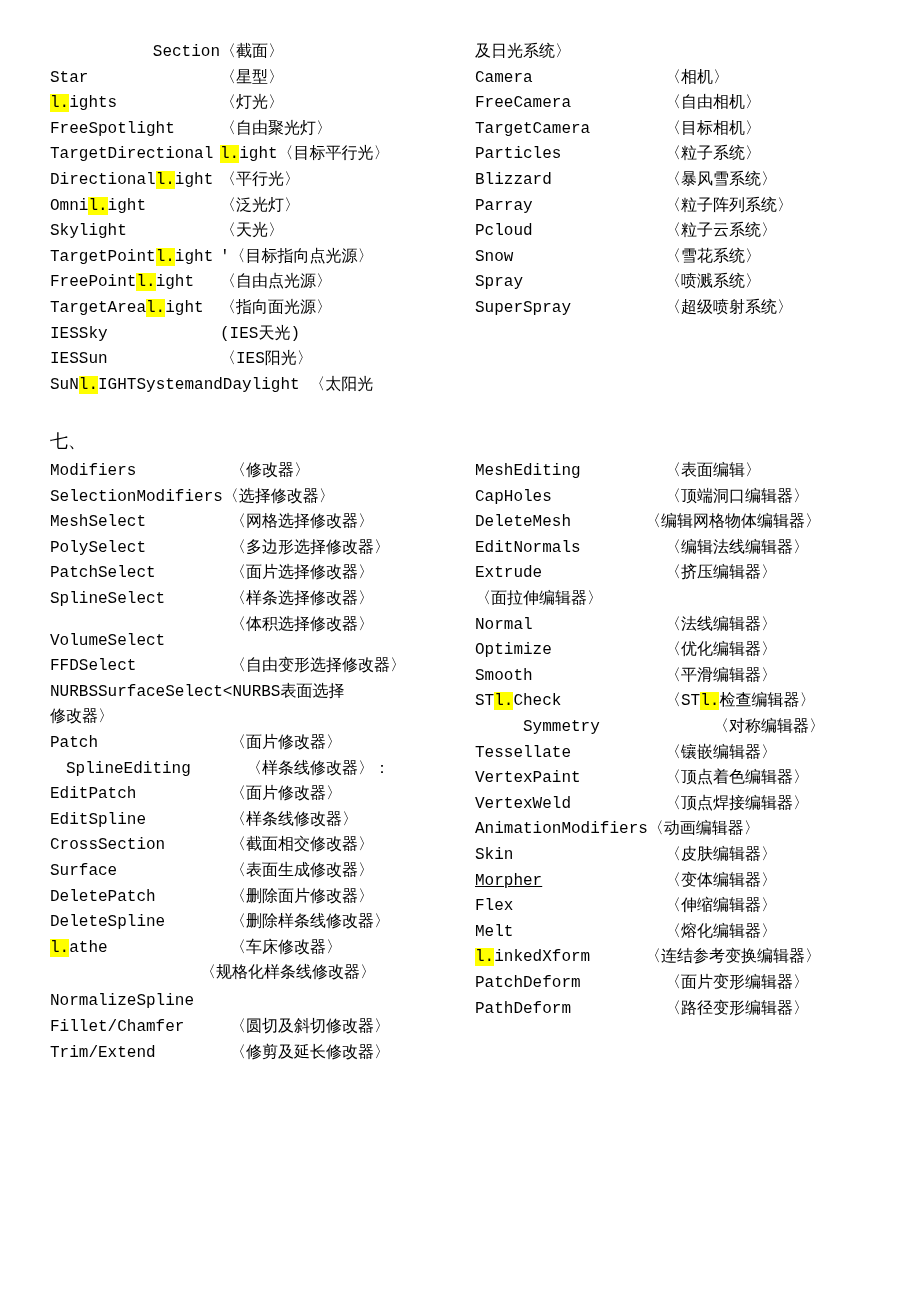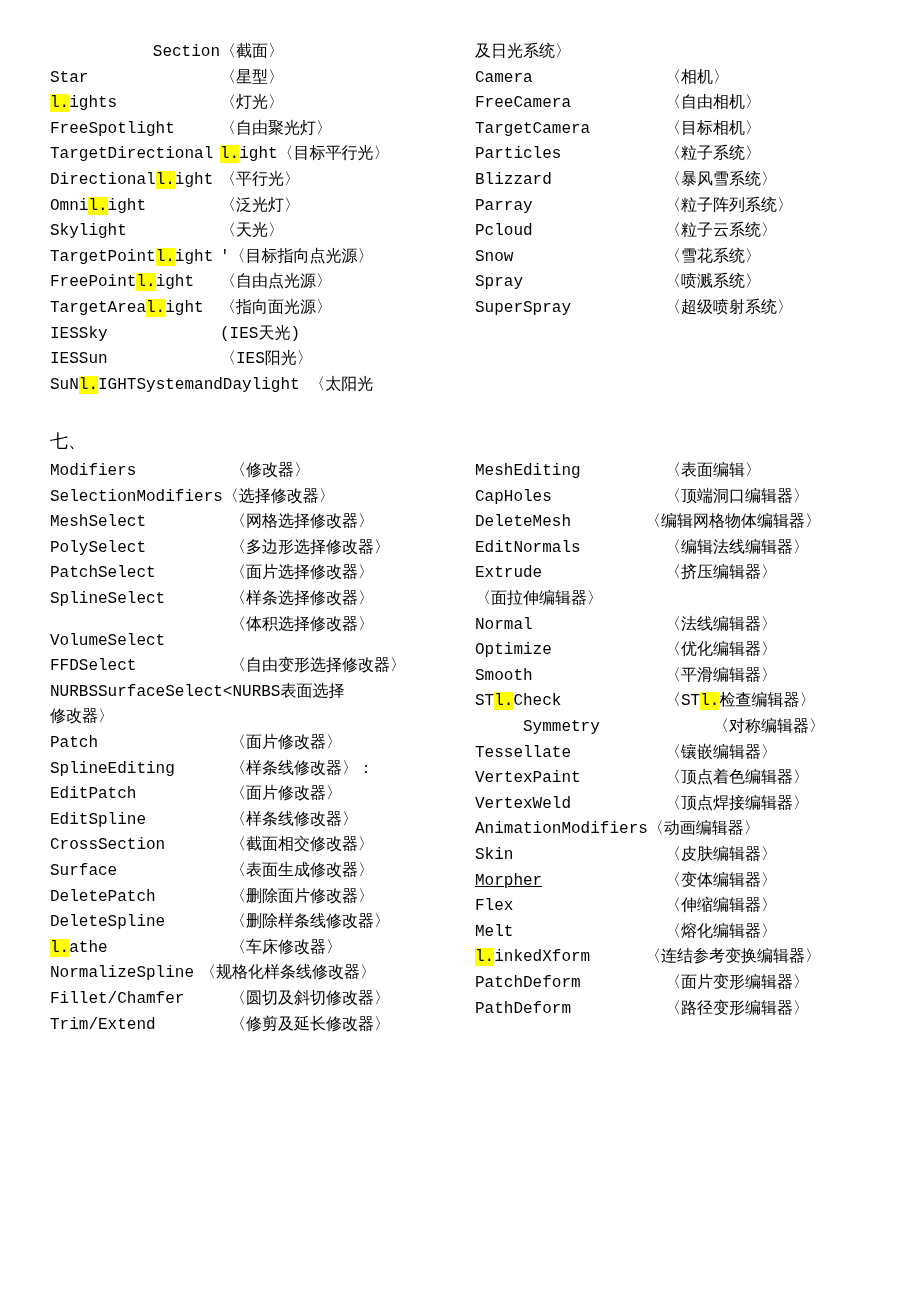--- a/index.html
+++ b/index.html
@@ -186,21 +186,21 @@
         <div>NURBSSurfaceSelect&lt;NURBS表面选择</div>
       </div>
       <div class="row">
         <div>修改器〉</div>
       </div>
       <div class="row">
         <div class="term" style="min-width: 180px;">Patch</div>
         <div class="def">〈面片修改器〉</div>
       </div>
       <div class="row">
-        <div class="term" style="min-width: 180px;">SplineEditing</div>
+        <div class="term" style="min-width: 180px; margin-left: 16px;">SplineEditing</div>
         <div class="def">〈样条线修改器〉：</div>
       </div>
       <div class="row">
         <div class="term" style="min-width: 180px;">EditPatch</div>
         <div class="def">〈面片修改器〉</div>
       </div>
       <div class="row">
         <div class="term" style="min-width: 180px;">EditSpline</div>
         <div class="def">〈样条线修改器〉</div>
       </div>
@@ -218,21 +218,21 @@
       </div>
       <div class="row">
         <div class="term" style="min-width: 180px;">DeleteSpline</div>
         <div class="def">〈删除样条线修改器〉</div>
       </div>
       <div class="row">
         <div class="term" style="min-width: 180px;"><span class="hl">l.</span><span>athe</span></div>
         <div class="def">〈车床修改器〉</div>
       </div>
       <div class="row">
-        <div class="term" style="min-width: 150px;">NormalizeSpline</div>
+        <div class="term" style="min-width: 150px; margin-top: 28px;">NormalizeSpline</div>
         <div class="def">〈规格化样条线修改器〉</div>
       </div>
       <div class="row">
         <div class="term" style="min-width: 180px;">Fillet/Chamfer</div>
         <div class="def">〈圆切及斜切修改器〉</div>
       </div>
       <div class="row">
         <div class="term" style="min-width: 180px;">Trim/Extend</div>
         <div class="def">〈修剪及延长修改器〉</div>
       </div>

